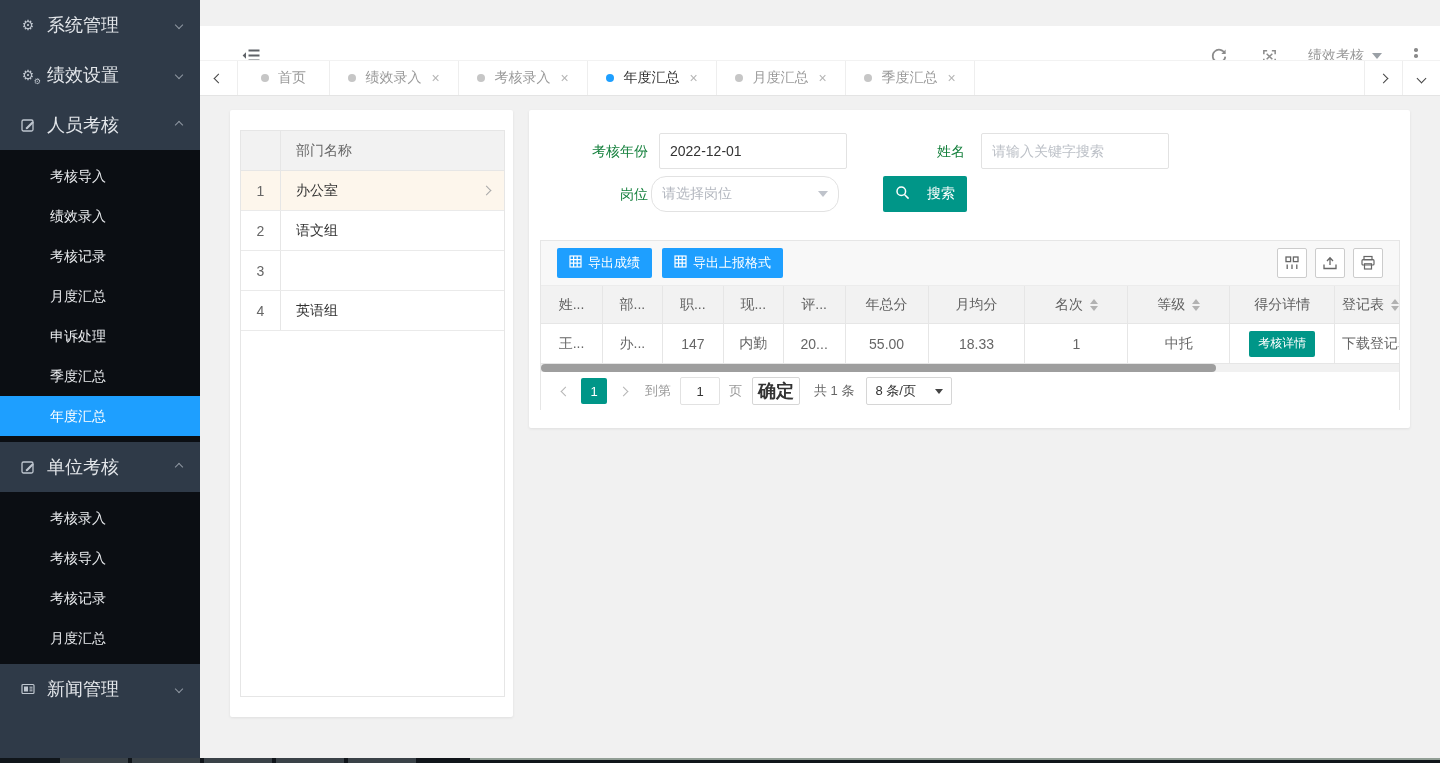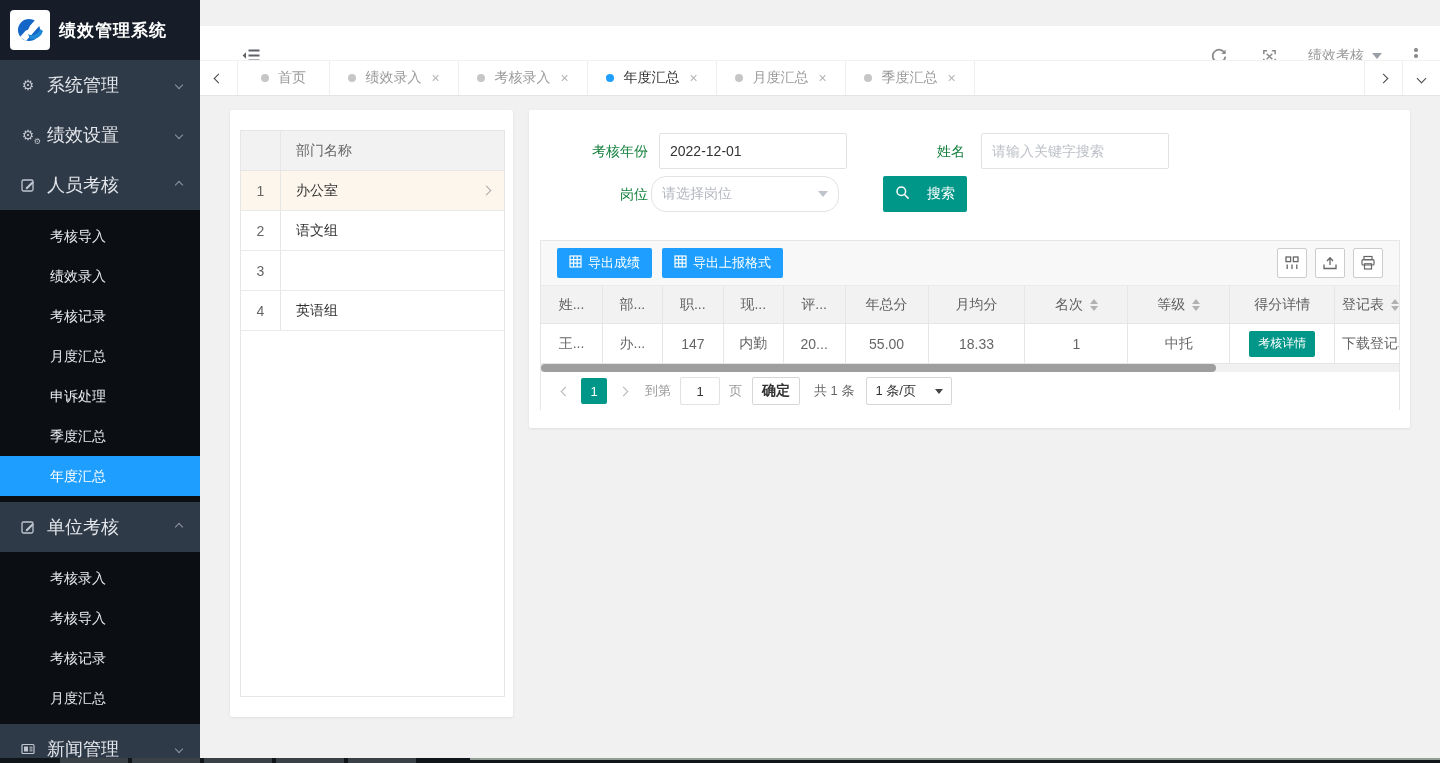--- a/index.html
+++ b/index.html
@@ -93,45 +93,34 @@
   .detail-btn { background:#009688; color:#fff; border:none; border-radius:2px; height:26px; padding:0 9px; font-size:12px; cursor:pointer; font-family:inherit; }
   .scroll-strip { height:8px; position:relative; background:#f1f1f1; }
   .scroll-thumb { position:absolute; left:0; top:0; height:8px; width:675px; background:#9e9e9e; border-radius:4px; cursor:pointer; }
 
   
   .pager { height:38px; display:flex; align-items:center; padding-left:12px; font-size:13px; color:#666; background:#fff; }
   .pg-nav { width:24px; height:26px; display:flex; align-items:center; justify-content:center; color:#b5b5b5; cursor:pointer; }
   .pg-cur { width:26px; height:26px; background:#009688; color:#fff; border-radius:2px; display:flex; align-items:center; justify-content:center; margin:0 4px; cursor:pointer; }
   .pg-grey { color:#9a9a9a; }
   .pg-input { width:40px; height:28px; border:1px solid #e2e2e2; border-radius:2px; text-align:center; font-size:13px; color:#333; margin:0 9px; outline:none; font-family:inherit; }
-  .pg-btn { width:48px; height:28px; border:1px solid #d6d6d6; background:#fff; border-radius:2px; font-size:14px; color:#333; margin-left:10px; cursor:pointer; font-family:Liberation Mono, monospace; font-weight:bold; }
+  .pg-btn { width:48px; height:28px; border:1px solid #d6d6d6; background:#fff; border-radius:2px; font-size:18px; color:#333; margin-left:10px; cursor:pointer; font-family:Liberation Mono, monospace; font-weight:bold; }
   .pg-total { margin-left:14px; }
   .pg-select { margin-left:12px; width:86px; height:28px; border:1px solid #d6d6d6; border-radius:2px; display:flex; align-items:center; padding:0 8px; cursor:pointer; color:#333; }
   .pg-sel-caret { margin-left:auto; width:0; height:0; border-left:4px solid transparent; border-right:4px solid transparent; border-top:5px solid #444; }
 
   
   .taskbar-strip { position:absolute; left:0; bottom:0; width:1440px; height:5px; background:#10151a; z-index:5; }
   .taskbar-strip .seg { position:absolute; top:0; height:5px; background:#3a4248; }
   .taskbar-strip .line { position:absolute; top:0; height:2px; left:470px; right:0; background:#a9b7ad; opacity:.85; }
 </style>
 </head>
 <body>
 
 <aside class="sidebar">
-  <div class="logo-bar">
-    <span class="logo-box">
-      <svg width="32" height="32" viewBox="0 0 32 32">
-        <circle cx="15" cy="16" r="11" fill="#1467c6"></circle>
-        <path d="M6 23 L22 5 L27 10 L12 27 Z" fill="#fff"></path>
-        <path d="M14 20 a8 8 0 0 0 12 -5 l3 2 a11 11 0 0 1 -13 8 Z" fill="#1e88d6"></path>
-        <circle cx="11" cy="12" r="4.5" fill="#1467c6"></circle>
-      </svg>
-    </span>
-    <span class="logo-title">绩效管理系统</span>
-  </div>
 
   <nav>
     <div class="menu-parent">
       <span class="mi">⚙</span>
       <span class="ml">系统管理</span>
       <span class="chev chev-d"></span>
     </div>
 
     <div class="menu-parent">
       <span class="mi">⚙<span class="gear-sm">⚙</span></span>
@@ -417,21 +406,21 @@
         <span class="pg-cur">1</span>
         <span class="pg-nav">
             <span class="chev chev-r"></span>
           </span>
         <span class="pg-grey" style="margin-left:10px;">到第</span>
         <input class="pg-input" value="1" style="">
         <span class="pg-grey">页</span>
         <button class="pg-btn">确定</button>
         <span class="pg-total">共 1 条</span>
         <span class="pg-select">
-          <span>1 条/页</span>
+          <span>8 条/页</span>
           <span class="pg-sel-caret"></span>
         </span>
       </div>
     </div>
   </section>
 </main>
 
 <div class="taskbar-strip">
   <span class="seg" style="left:60px;width:68px"></span>
   <span class="seg" style="left:132px;width:68px"></span>

